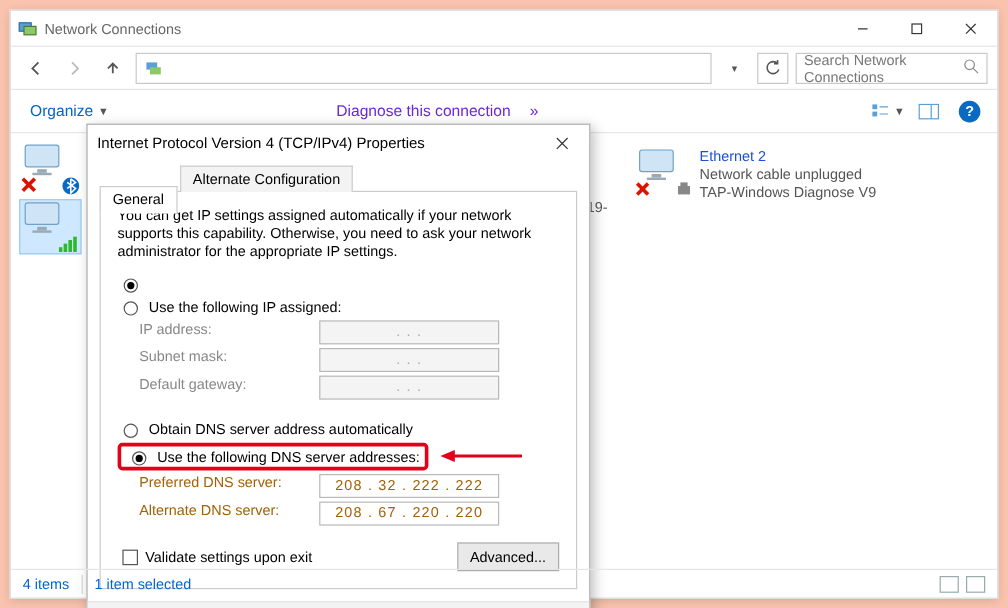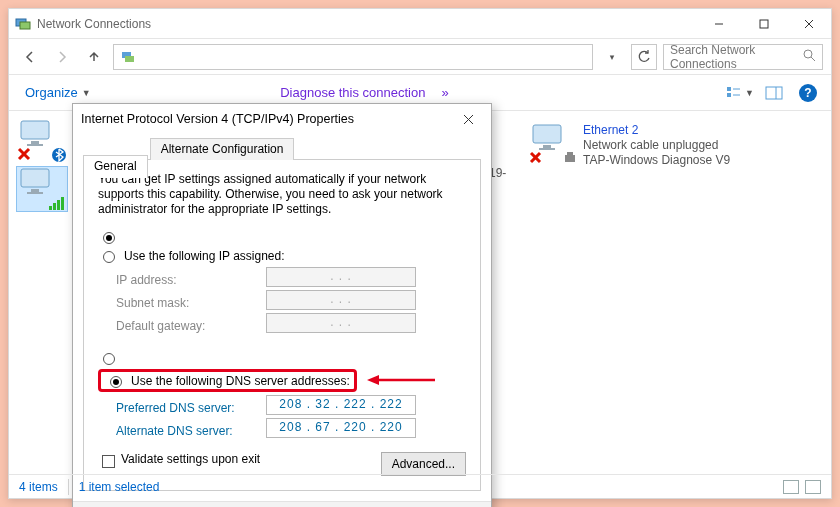--- a/index.html
+++ b/index.html
@@ -58,28 +58,28 @@
   .dlg-close { width:30px; height:26px; display:flex; align-items:center; justify-content:center; }
   .dlg-body { padding:2px 10px 10px 10px; font-size:12px; }
   .tabs { display:flex; border-bottom:1px solid #ccc; height:24px; }
   .tab { padding:3px 10px 0 10px; font-size:12px; border:1px solid #ccc; border-bottom:none; background:#fff; margin-right:2px; position:relative; top:19px; }
   .tab:not(.active) { background:#f3f3f3; top:2px; height:22px; }
   .tabpanel { border:1px solid #ccc; border-top:none; padding:12px 14px 14px 14px; }
   .intro { font-size:12px; margin-bottom:12px; line-height:15px; }
   .radio-row { display:flex; align-items:center; gap:6px; margin:4px 0; font-size:12px; }
   .radio { appearance:none; width:12px; height:12px; border:1px solid #555; border-radius:50%; position:relative; }
   .radio:checked::after { content:""; position:absolute; left:2px; top:2px; width:6px; height:6px; background:#000; border-radius:50%; }
-  .field-row { display:flex; align-items:flex-end; margin:3px 0 3px 18px; color:#888; }
-  .field-row.enabled { color:#0369a1; }
+  .field-row { display:flex; align-items:flex-start; margin:3px 0 3px 18px; color:#888; }
+  .field-row.enabled { color:#a16207; }
   .field-row label { width:150px; font-size:12px; }
   .ipbox { width:150px; height:20px; border:1px solid #b8b8b8; background:#fff; font-size:12px; text-align:center; letter-spacing:1px; padding-top:1px; }
   .ipbox.disabled { background:#f4f4f4; color:#aaa; }
   .highlight { border:3px solid #e3001b; border-radius:4px; padding:1px 4px; display:inline-flex; align-items:center; }
   .arrow-ann { display:inline-block; color:#e3001b; font-size:18px; font-weight:bold; margin-left:10px; position:relative; top:1px; }
-  .footer-row { display:flex; align-items:flex-start; margin-top:14px; }
+  .footer-row { display:flex; align-items:center; margin-top:14px; }
   .checkbox { appearance:none; width:13px; height:13px; border:1px solid #555; margin-right:6px; }
   .btn { height:24px; min-width:78px; border:1px solid #adadad; background:#e9e9e9; font-size:12px; padding:0 10px; }
   .dlg-buttons { display:flex; justify-content:flex-end; gap:8px; padding:10px 14px; background:#f3f3f3; border-top:1px solid #e3e3e3; }
 
   
   .mon { width:40px; height:30px; }
 </style>
 </head>
 <body>
 
@@ -283,20 +283,21 @@
             </div>
           <div class="field-row">
               <label>Default gateway:</label>
               <div class="ipbox disabled">.       .       .</div>
             </div>
 
           <div style="height:10px"></div>
 
           <div class="radio-row">
             <input type="radio" class="radio" name="dnsmode" style="">
+            <span>Obtain DNS server address automatically</span>
           </div>
           <div style="display:flex;align-items:center">
             <span class="highlight">
               <span class="radio-row" style="margin:0">
                 <input type="radio" class="radio" name="dnsmode" checked="" style="">
                 <span>Use the following DNS server addresses:</span>
               </span>
             </span>
             <span class="arrow-ann">
               <svg width="70" height="14">

